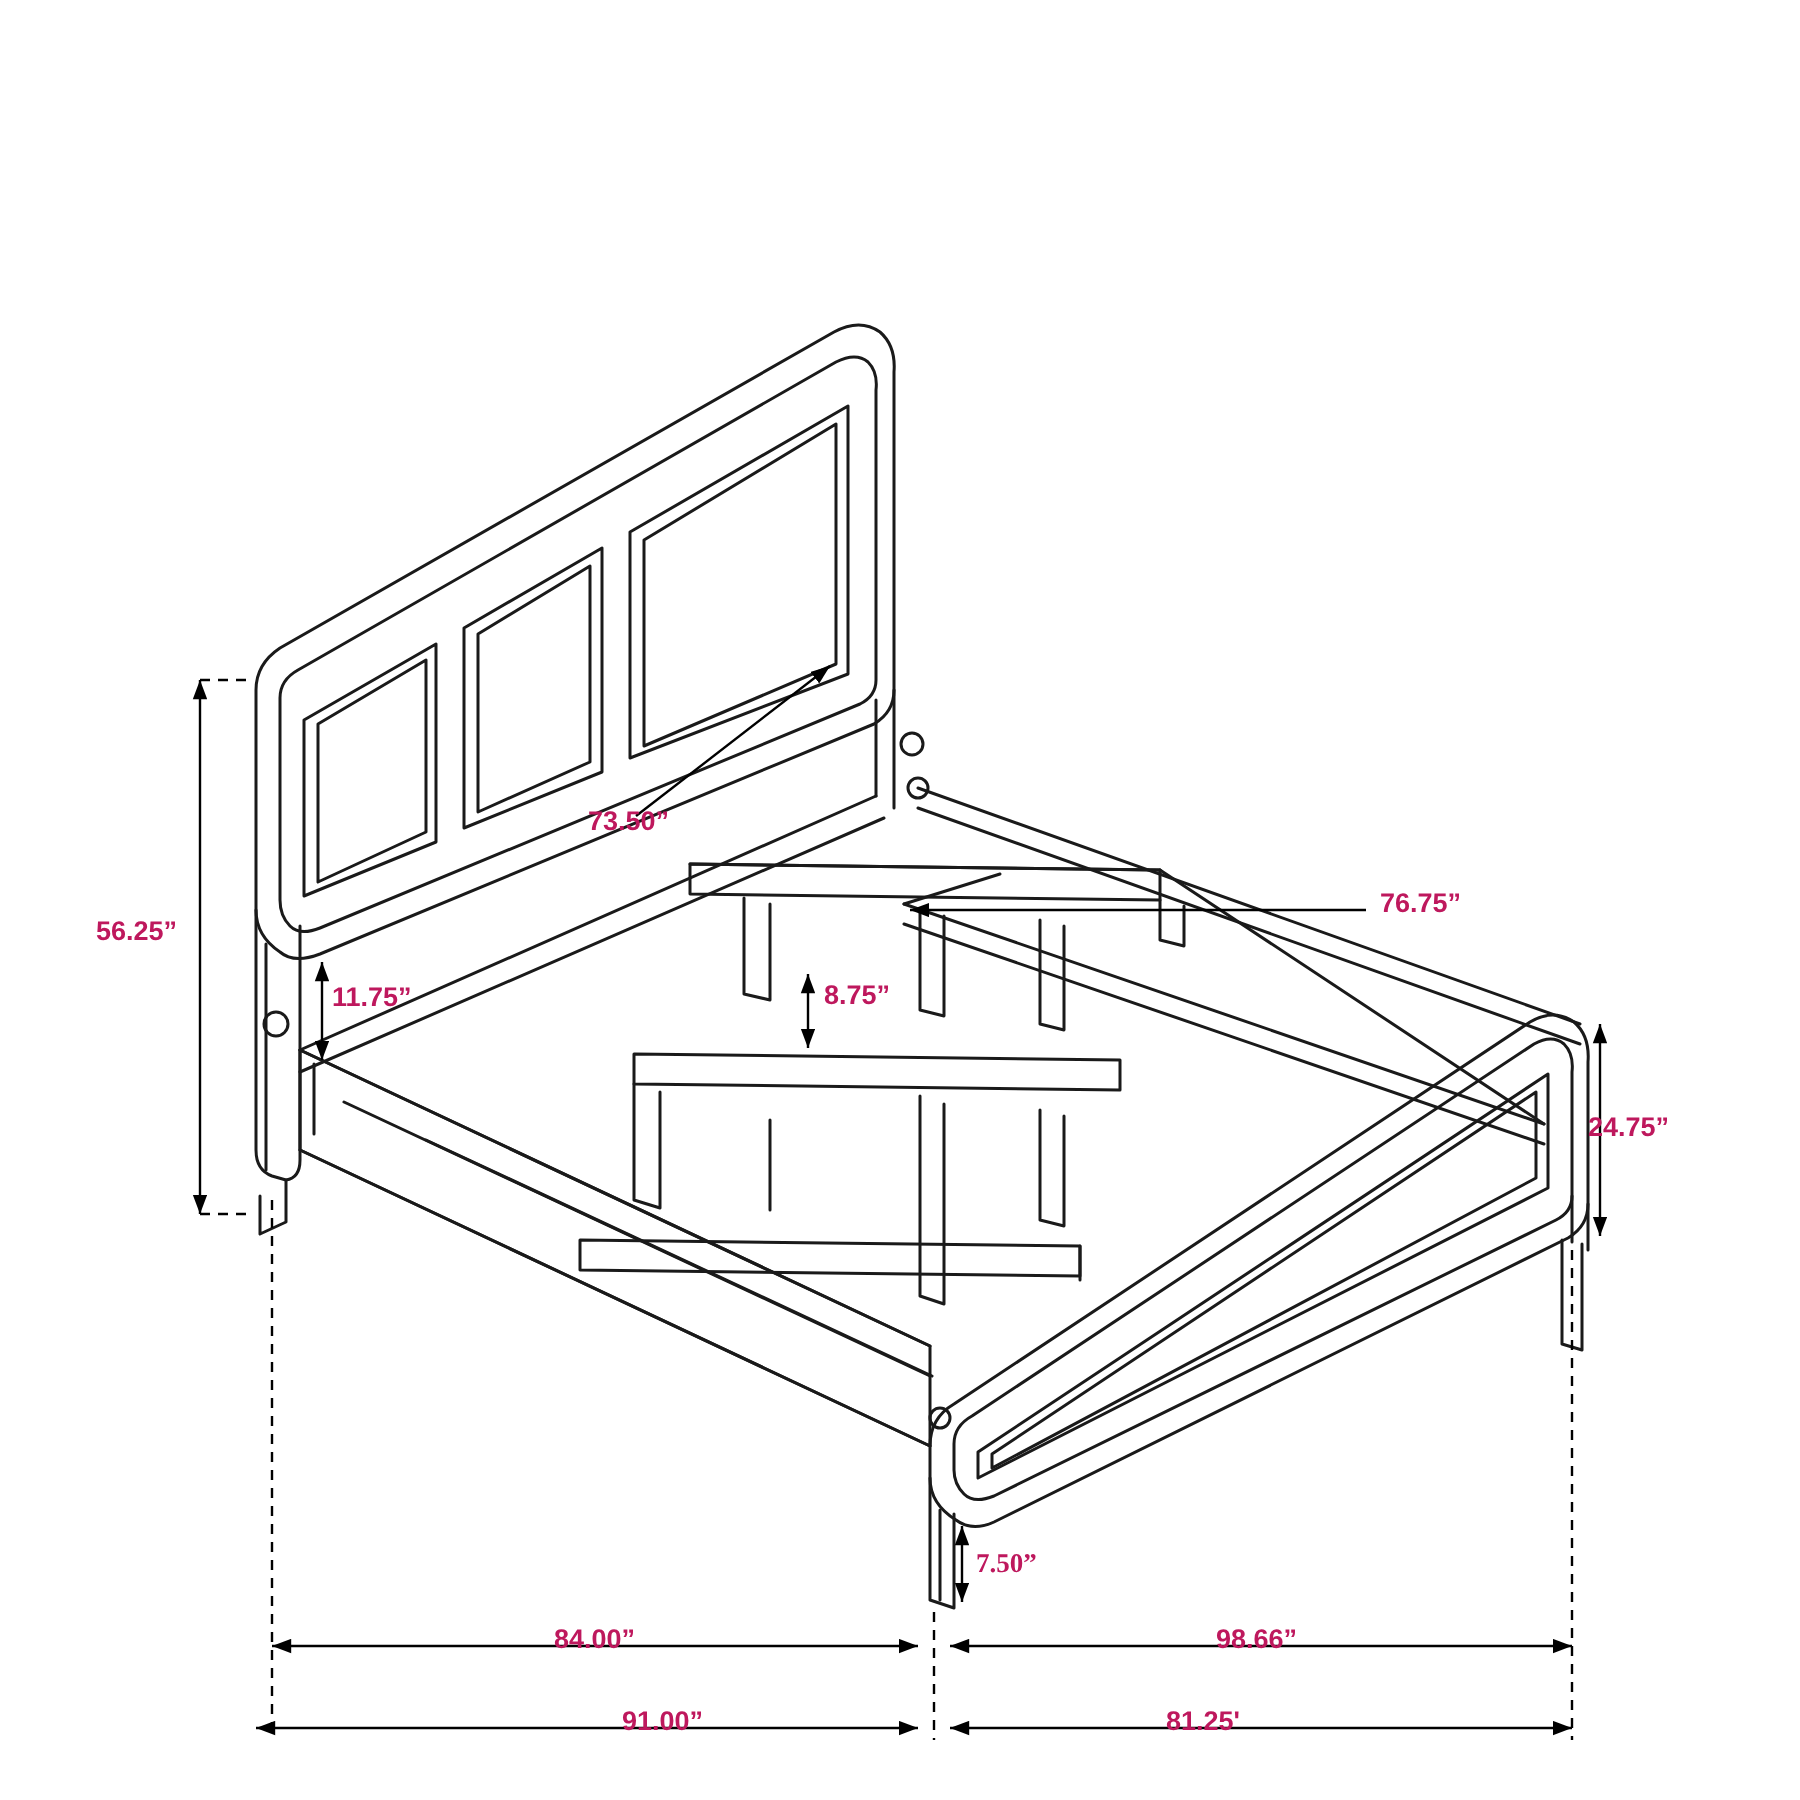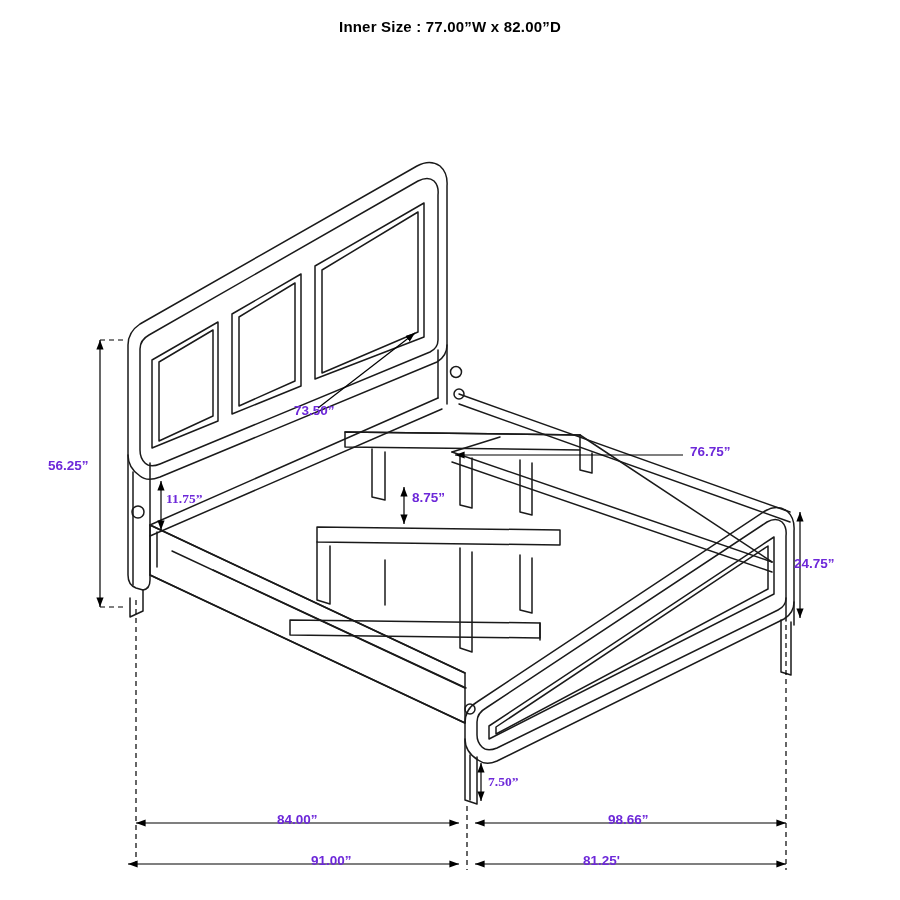--- a/index.html
+++ b/index.html
@@ -32,30 +32,29 @@
     position: absolute;
     top: 0;
     left: 0;
     width: 900px;
     height: 900px;
   }
   .dimlabel {
     position: absolute;
     font-size: 13.5px;
     font-weight: bold;
-    color: #6d28d9;
+    color: #be185d;
     white-space: nowrap;
   }
 </style>
 </head>
 <body>
 
 <div id="page">
 
-  <div id="title">Inner Size : 77.00”W x 82.00”D</div>
 
   <svg class="layer" viewBox="0 0 900 900">
     <defs>
       <marker id="arrEnd" markerWidth="9" markerHeight="9" refX="8" refY="3" orient="auto" markerUnits="strokeWidth">
         <path d="M0,0 L8,3 L0,6 z" fill="#000"></path>
       </marker>
       <marker id="arrStart" markerWidth="9" markerHeight="9" refX="0" refY="3" orient="auto" markerUnits="strokeWidth">
         <path d="M8,0 L0,3 L8,6 z" fill="#000"></path>
       </marker>
     </defs>
@@ -161,21 +160,21 @@
       <line x1="475" y1="823" x2="786" y2="823" marker-start="url(#arrStart)" marker-end="url(#arrEnd)"></line>
 
       <line x1="128" y1="864" x2="459" y2="864" marker-start="url(#arrStart)" marker-end="url(#arrEnd)"></line>
       <line x1="475" y1="864" x2="786" y2="864" marker-start="url(#arrStart)" marker-end="url(#arrEnd)"></line>
     </g>
   </svg>
 
   <div class="dimlabel" style="left:294px; top:403px;">73.50”</div>
   <div class="dimlabel" style="left:690px; top:444px;">76.75”</div>
   <div class="dimlabel" style="left:48px; top:458px;">56.25”</div>
-  <div class="dimlabel" style="left:166px; top:491px;font-family:Liberation Serif, serif;">11.75”</div>
+  <div class="dimlabel" style="left:166px; top:491px;">11.75”</div>
   <div class="dimlabel" style="left:412px; top:490px;">8.75”</div>
   <div class="dimlabel" style="left:794px; top:556px;">24.75”</div>
   <div class="dimlabel" style="left:488px; top:774px;font-family:Liberation Serif, serif;">7.50”</div>
   <div class="dimlabel" style="left:277px; top:812px;">84.00”</div>
   <div class="dimlabel" style="left:608px; top:812px;">98.66”</div>
   <div class="dimlabel" style="left:272px; top:853px;margin-left:39px;">91.00”</div>
   <div class="dimlabel" style="left:583px; top:853px;text-align:center;">81.25'</div>
 
 </div>
 

